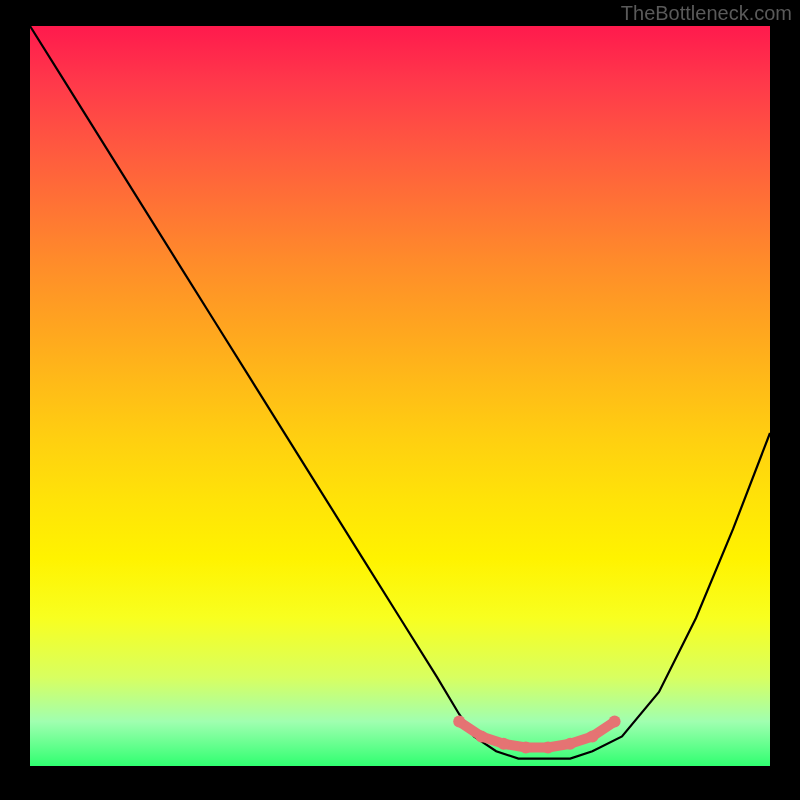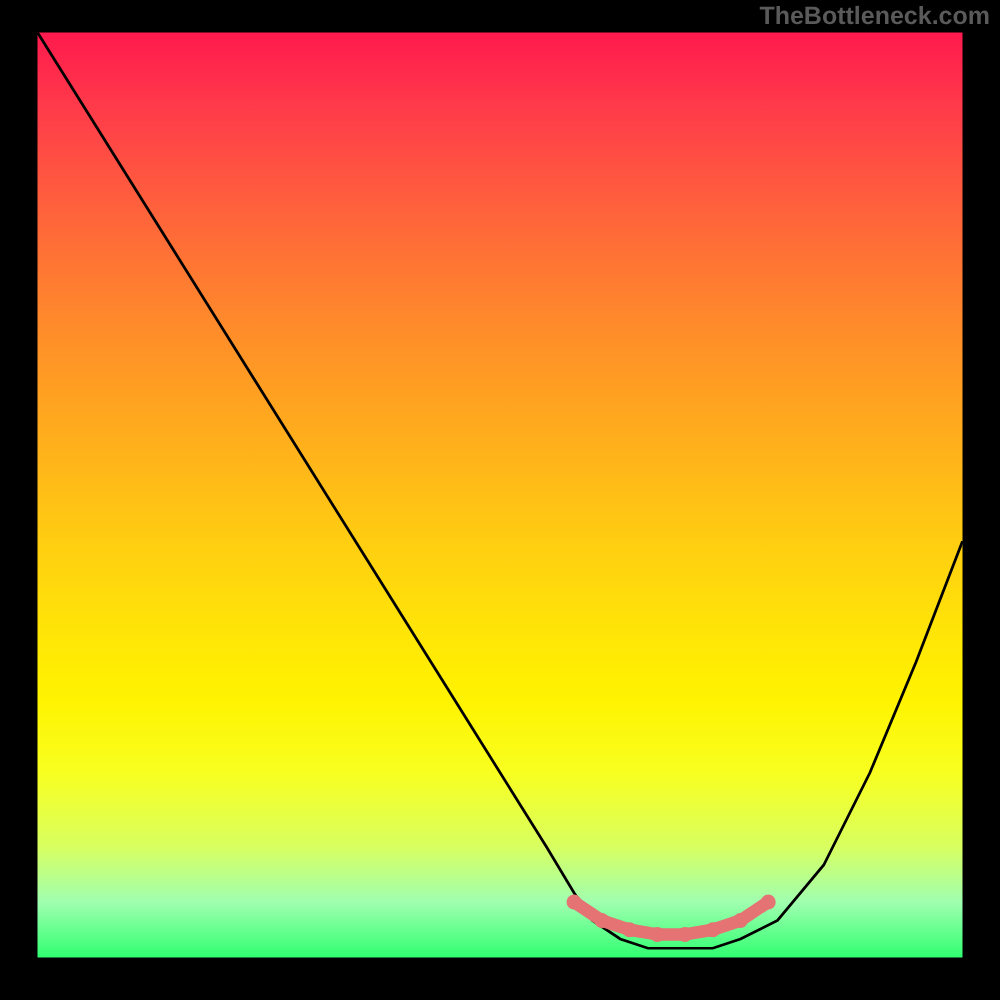--- a/index.html
+++ b/index.html
@@ -9,21 +9,21 @@
     background: #000;
     position: relative;
     font-family: Arial, sans-serif;
   }
   .watermark {
     position: absolute;
     top: 2px;
     right: 8px;
     color: #5a5a5a;
     font-size: 20px;
-    font-weight: bold;
+    font-weight: normal;
     z-index: 10;
   }
   .plot-area {
     position: absolute;
     left: 30px;
     top: 26px;
     width: 740px;
     height: 740px;
     background: linear-gradient(to bottom,
       #ff1a4d 0%,

